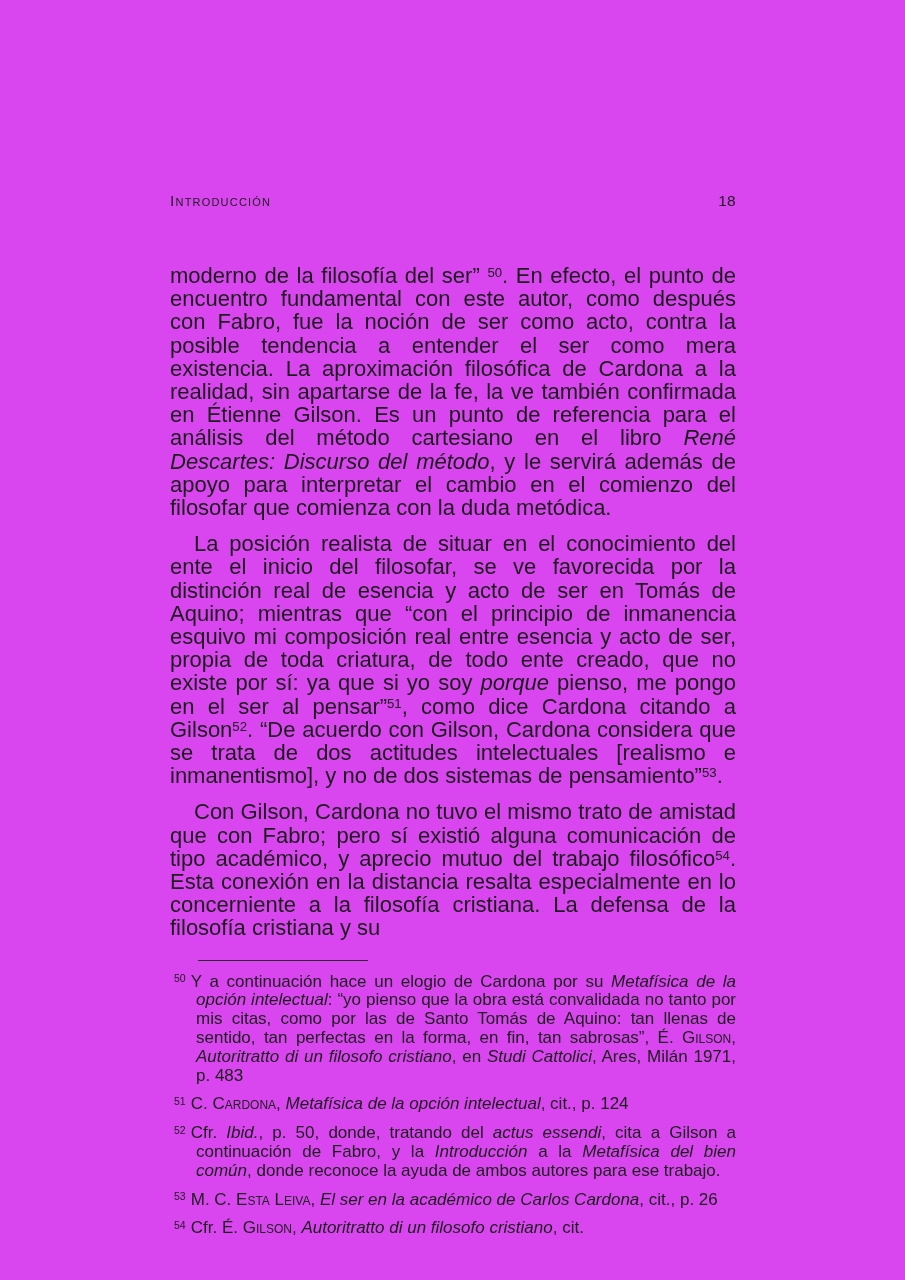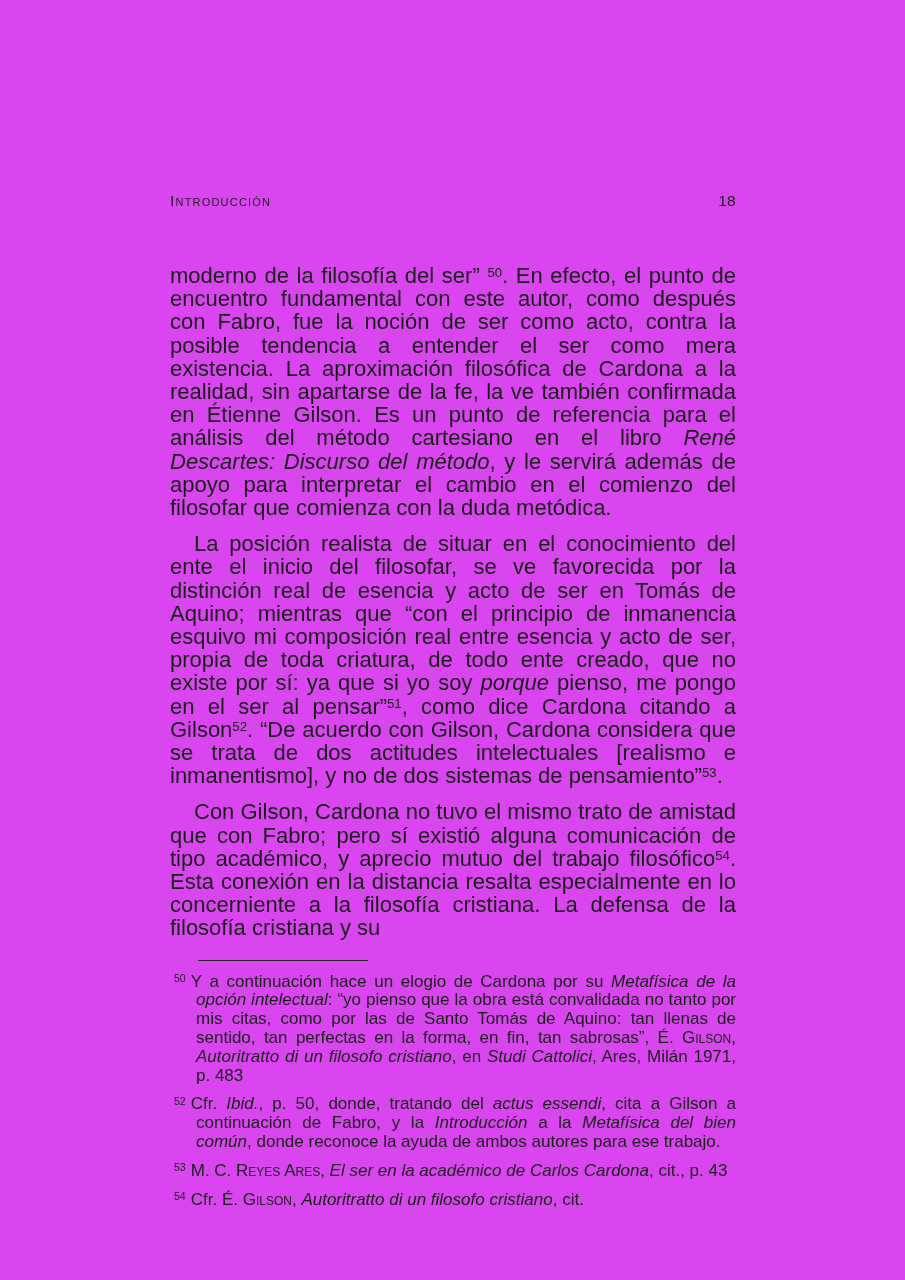--- a/index.html
+++ b/index.html
@@ -104,23 +104,24 @@
       <p class="para indent"><span class="r">Con Gilson, Cardona no tuvo el mismo trato de amistad que con Fabro; pero sí existió alguna comunicación de tipo académico, y aprecio mutuo del trabajo filosófico</span><span class="sup">54</span><span class="r">. Esta conexión en la distancia resalta especialmente en lo concerniente a la filosofía cristiana. La defensa de la filosofía cristiana y su</span></p>
 
     </div>
 
     <hr class="fn-separator">
 
     <div class="footnotes">
 
       <p class="footnote"><span class="fn-marker">50</span><span class="r">Y a continuación hace un elogio de Cardona por su </span><span class="i">Metafísica de la opción intelectual</span><span class="r">: “yo pienso que la obra está convalidada no tanto por mis citas, como por las de Santo Tomás de Aquino: tan llenas de sentido, tan perfectas en la forma, en fin, tan sabrosas”, </span><span class="sc">É. Gilson</span><span class="r">, </span><span class="i">Autoritratto di un filosofo cristiano</span><span class="r">, en </span><span class="i">Studi Cattolici</span><span class="r">, Ares, Milán 1971, p. 483</span></p>
 
+      <p class="footnote"><span class="fn-marker">51</span><span class="sc">C. Cardona</span><span class="r">, </span><span class="i">Metafísica de la opción intelectual</span><span class="r">, cit., p. 124</span></p>
 
       <p class="footnote"><span class="fn-marker">52</span><span class="r">Cfr. </span><span class="i">Ibid.</span><span class="r">, p. 50, donde, tratando del </span><span class="i">actus essendi</span><span class="r">, cita a Gilson a continuación de Fabro, y la </span><span class="i">Introducción</span><span class="r"> a la </span><span class="i">Metafísica del bien común</span><span class="r">, donde reconoce la ayuda de ambos autores para ese trabajo.</span></p>
 
-      <p class="footnote"><span class="fn-marker">53</span><span class="sc">M. C. Reyes Ares</span><span class="r">, </span><span class="i">El ser en la académico de Carlos Cardona</span><span class="r">, cit., p. 43</span></p>
+      <p class="footnote"><span class="fn-marker">53</span><span class="sc">M. C. Esta Leiva</span><span class="r">, </span><span class="i">El ser en la académico de Carlos Cardona</span><span class="r">, cit., p. 26</span></p>
 
       <p class="footnote"><span class="fn-marker">54</span><span class="r">Cfr. </span><span class="sc">É. Gilson</span><span class="r">, </span><span class="i">Autoritratto di un filosofo cristiano</span><span class="r">, cit.</span></p>
 
     </div>
 
   </div>
 </div>
 
 </body></html>

